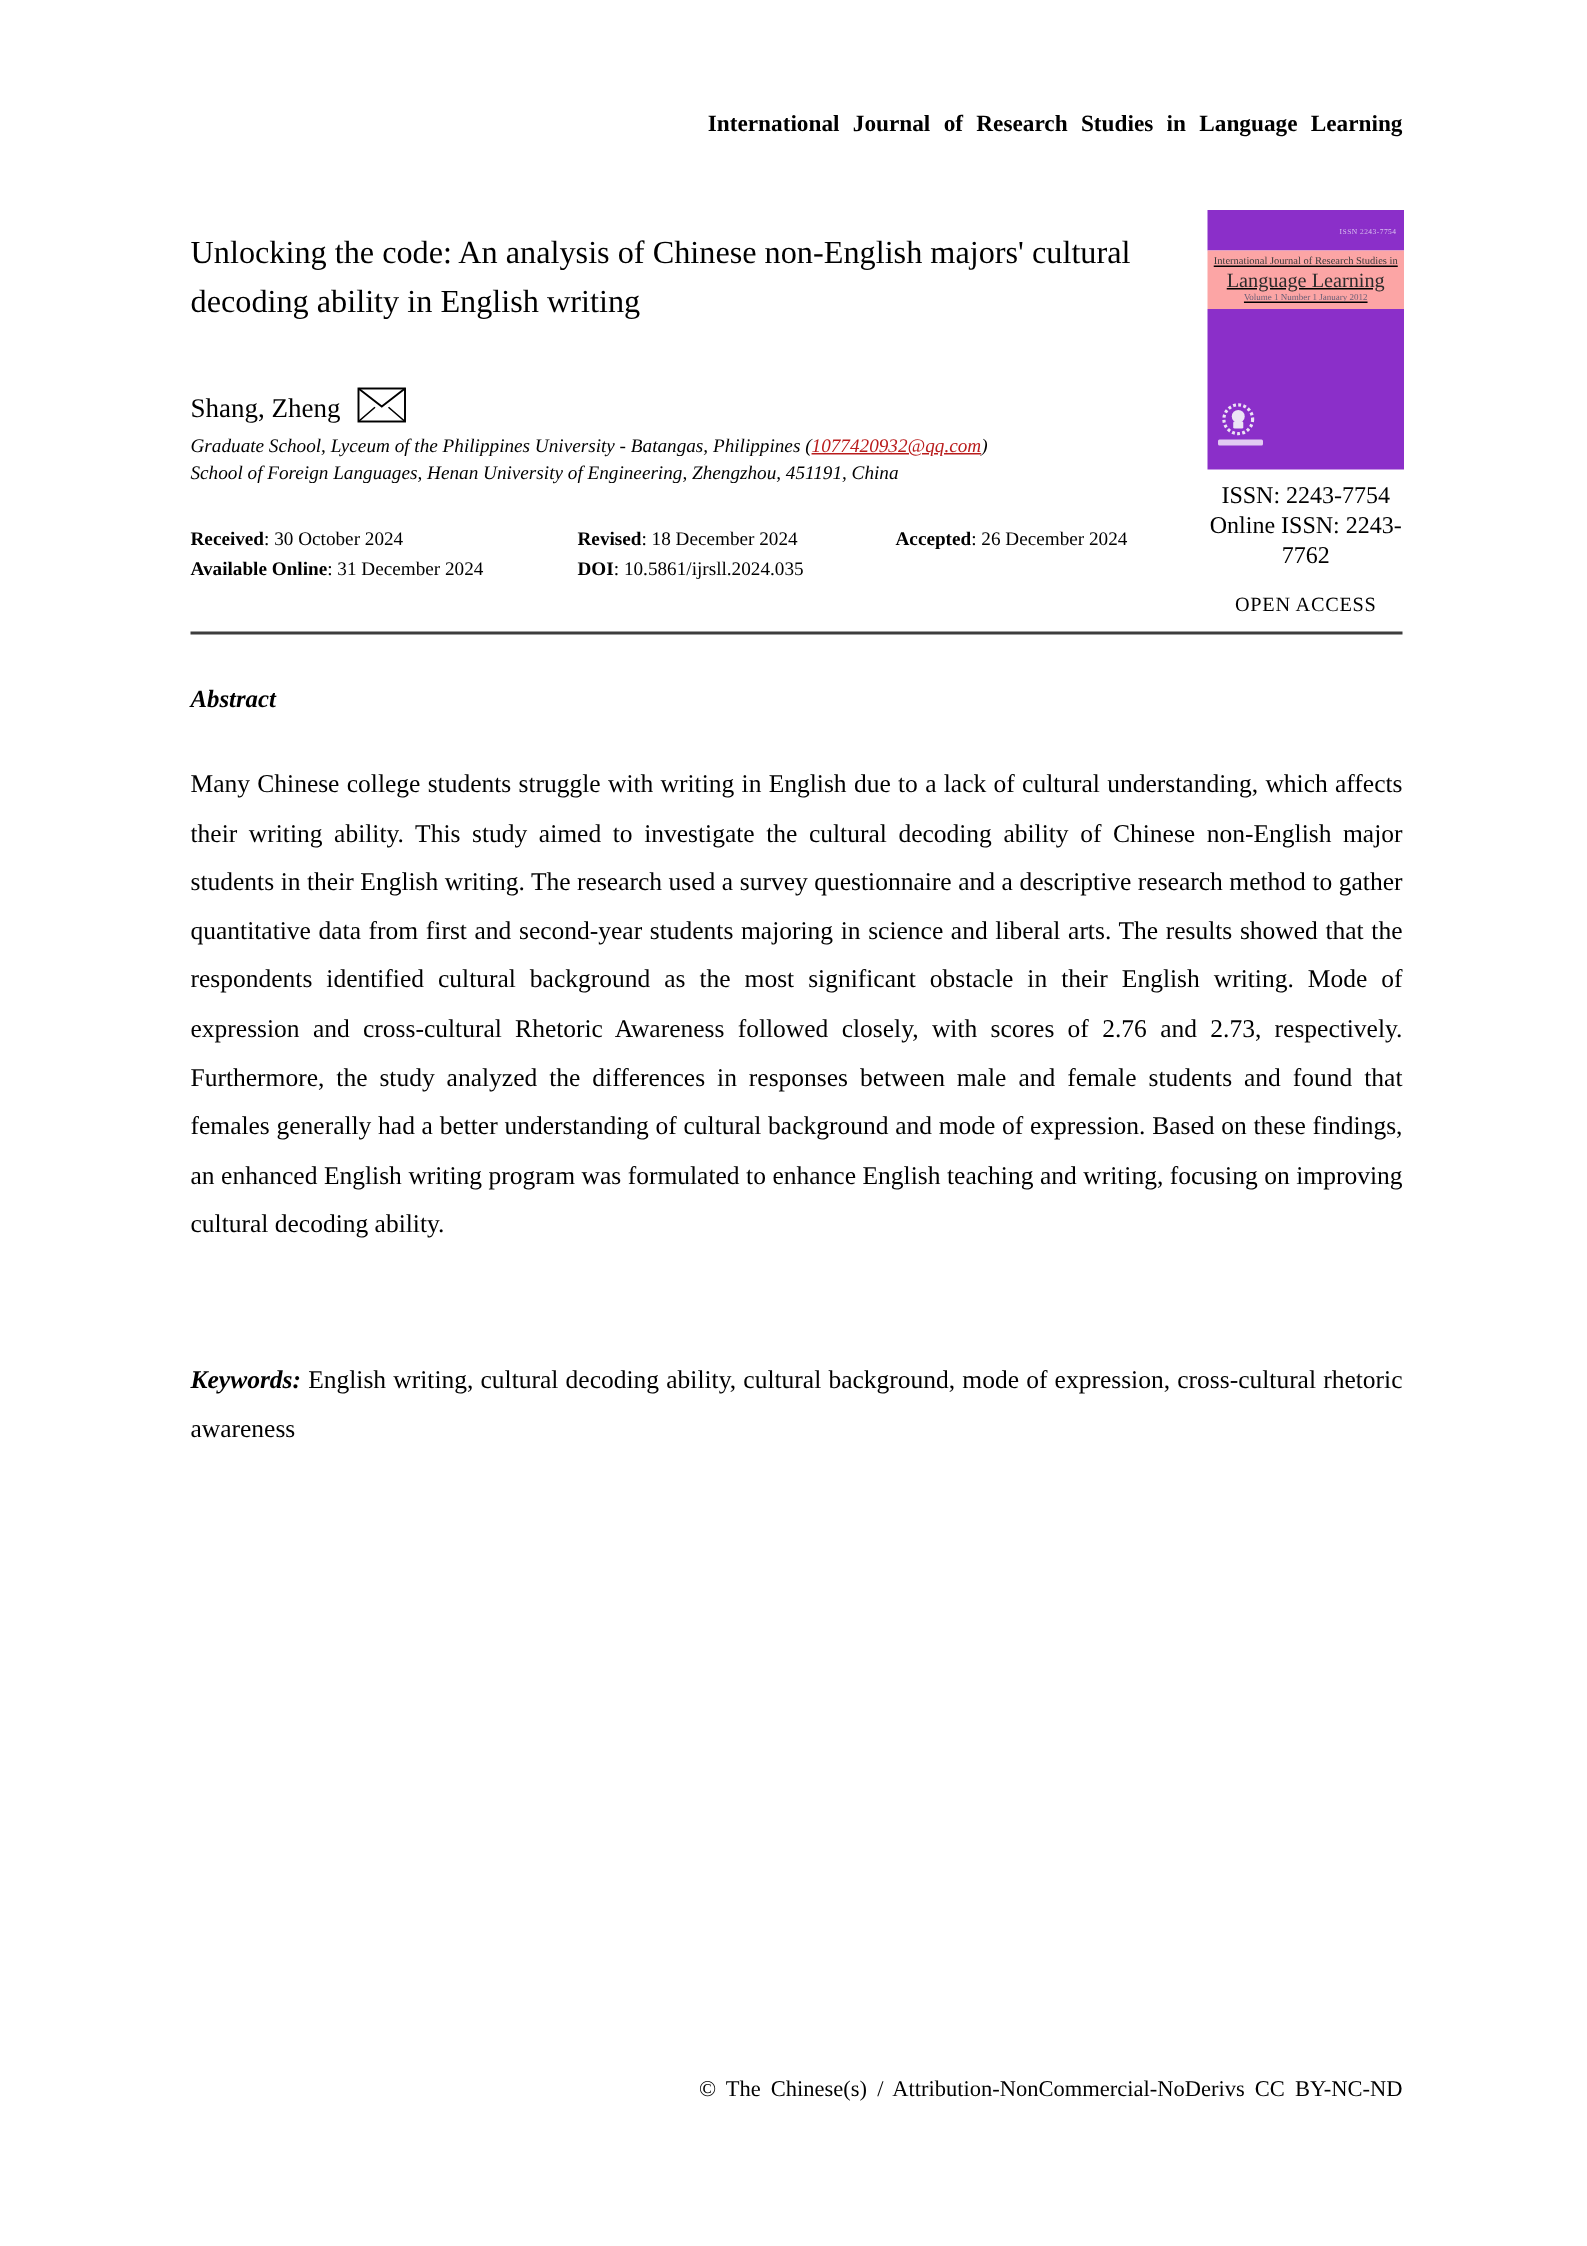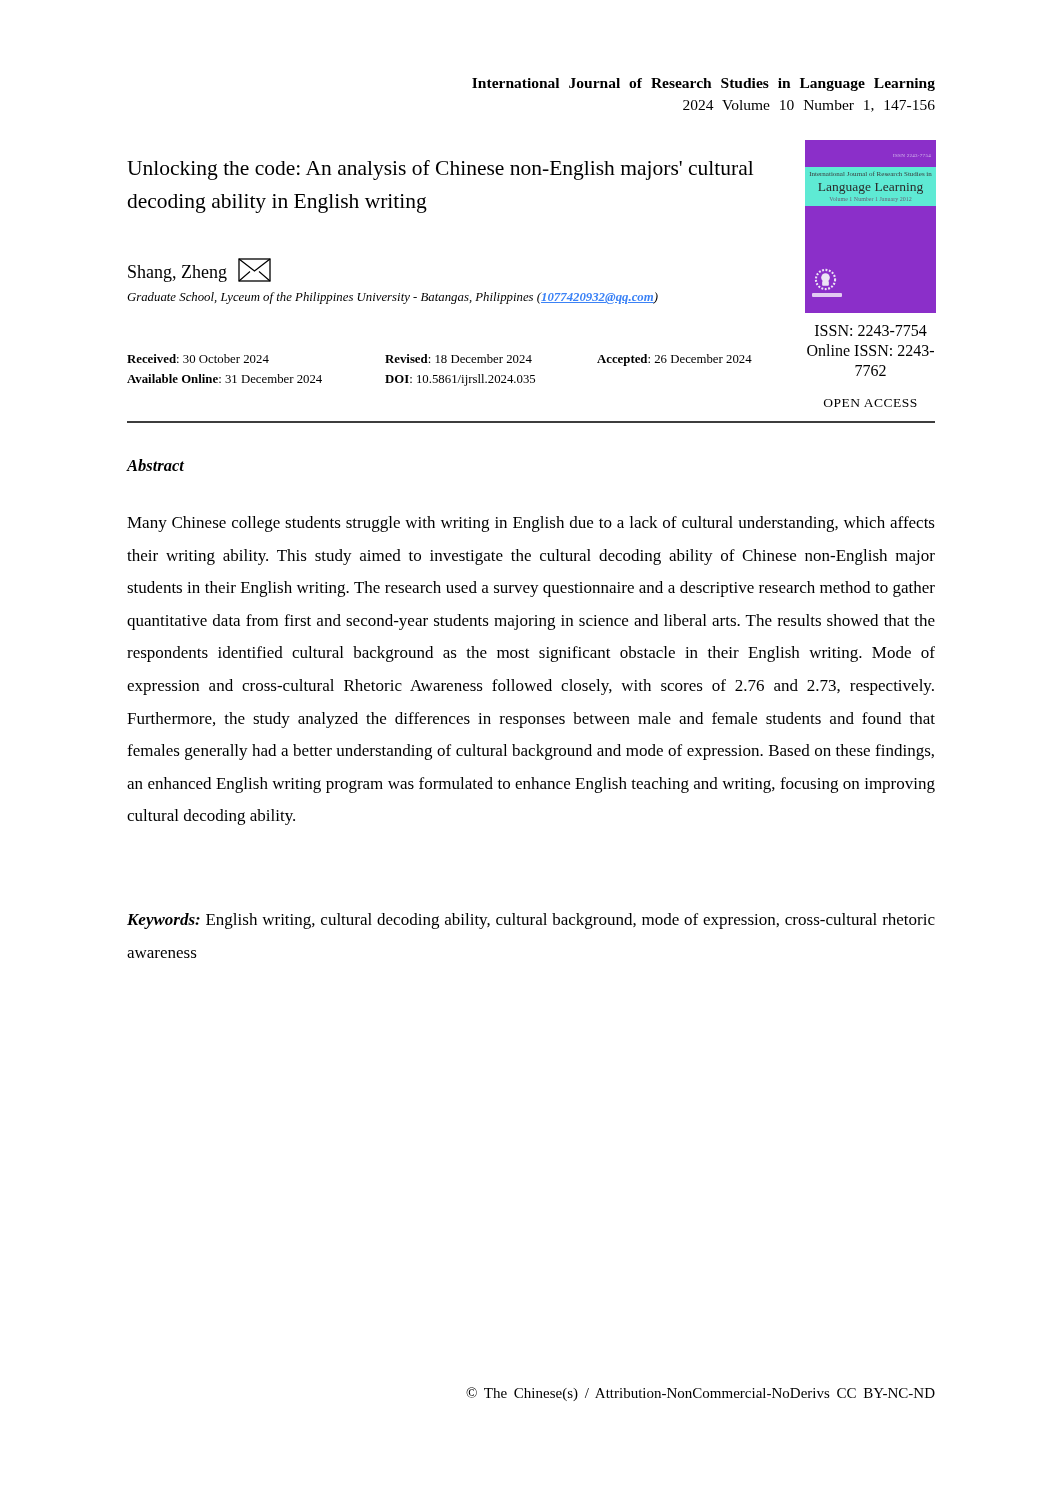--- a/index.html
+++ b/index.html
@@ -43,21 +43,21 @@
   .author-line svg { vertical-align: -4px; margin-left: 7px; }
   .affiliations {
     position: absolute;
     left: 127px;
     top: 288px;
     width: 680px;
     font-style: italic;
     font-size: 12.8px;
     line-height: 18px;
   }
-  .affiliations a { color: #3b82f6; font-weight: bold; }
+  .affiliations a { color: #b91c1c; }
 
   .meta-grid {
     position: absolute;
     left: 127px;
     top: 349px;
     width: 700px;
     font-size: 12.8px;
     line-height: 20px;
     display: grid;
     grid-template-columns: 258px 212px auto;
@@ -84,22 +84,23 @@
     text-align: right;
     padding: 3px 5px 0 0;
   }
   .cover .band-top .corner-text {
     font-size: 5px;
     color: #d9c2ef;
     letter-spacing: 0.3px;
   }
   .cover .band-white {
     height: 39px;
-    background: #5eead4;
+    background: #fca5a5;
     padding-top: 3px;
+    text-decoration: underline;
   }
   .cover .band-white .series-line { font-size: 7px; color: #3a3a3a; line-height: 9px; }
   .cover .band-white .cover-title { font-size: 13.5px; color: #2b2b2b; line-height: 16px; }
   .cover .band-white .volume-line { font-size: 6px; color: #6b5f76; line-height: 8px; }
   .cover .band-body {
     flex: 1;
     background: #8B2FC9;
     position: relative;
   }
   .emblem {
@@ -175,21 +176,20 @@
     text-align: right;
   }
 </style>
 </head>
 <body>
 
 <div class="page">
 
   <div class="journal-header">
     <div class="jname">International Journal of Research Studies in Language Learning</div>
-    <div class="jissue">2024 Volume 10 Number 1, 147-156</div>
   </div>
 
   <div class="cover-col">
     <div class="cover">
       <div class="band-top">
         <span class="corner-text">ISSN 2243-7754</span>
       </div>
       <div class="band-white">
         <div class="series-line">International Journal of Research Studies in</div>
         <div class="cover-title">Language Learning</div>
@@ -217,20 +217,21 @@
     <span>Shang, Zheng</span>
     <svg width="33" height="24" viewBox="0 0 33 24">
       <rect x="1" y="1" width="31" height="22" fill="none" stroke="#000000" stroke-width="1.3"></rect>
       <path d="M1,1 L16.5,13 L32,1" fill="none" stroke="#000000" stroke-width="1.3"></path>
       <path d="M1,23 L12,13.5 M32,23 L21,13.5" fill="none" stroke="#000000" stroke-width="1.1"></path>
     </svg>
   </div>
 
   <div class="affiliations">
     <div><span>Graduate School, Lyceum of the Philippines University - Batangas, Philippines (</span><a href="#">1077420932@qq.com</a><span>)</span></div>
+    <div>School of Foreign Languages, Henan University of Engineering, Zhengzhou, 451191, China</div>
   </div>
 
   <div class="meta-grid">
     <div class="meta-item"><b>Received</b><span>: 30 October 2024</span></div>
     <div class="meta-item"><b>Revised</b><span>: 18 December 2024</span></div>
     <div class="meta-item"><b>Accepted</b><span>: 26 December 2024</span></div>
     <div class="meta-item"><b>Available Online</b><span>: 31 December 2024</span></div>
     <div class="meta-item"><b>DOI</b><span>: 10.5861/ijrsll.2024.035</span></div>
   </div>
 

